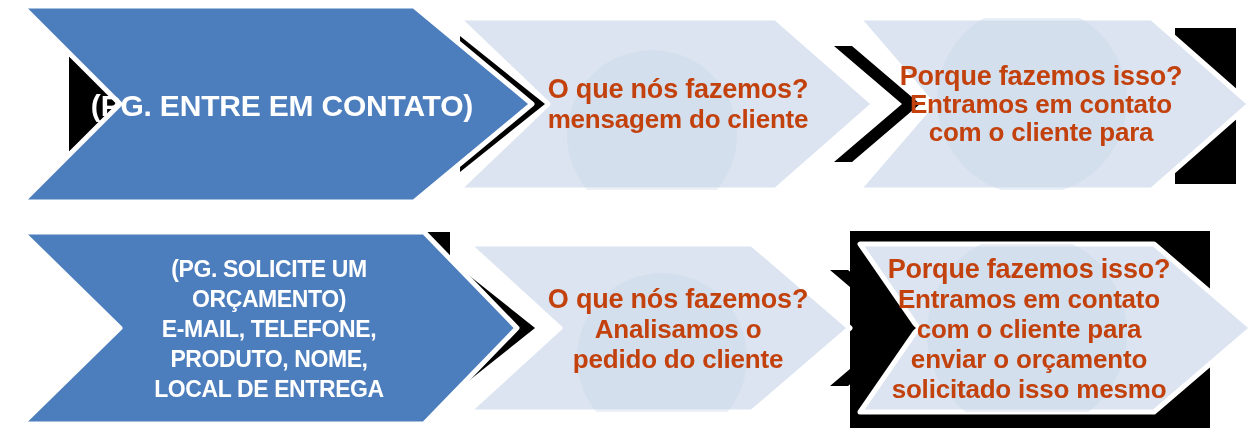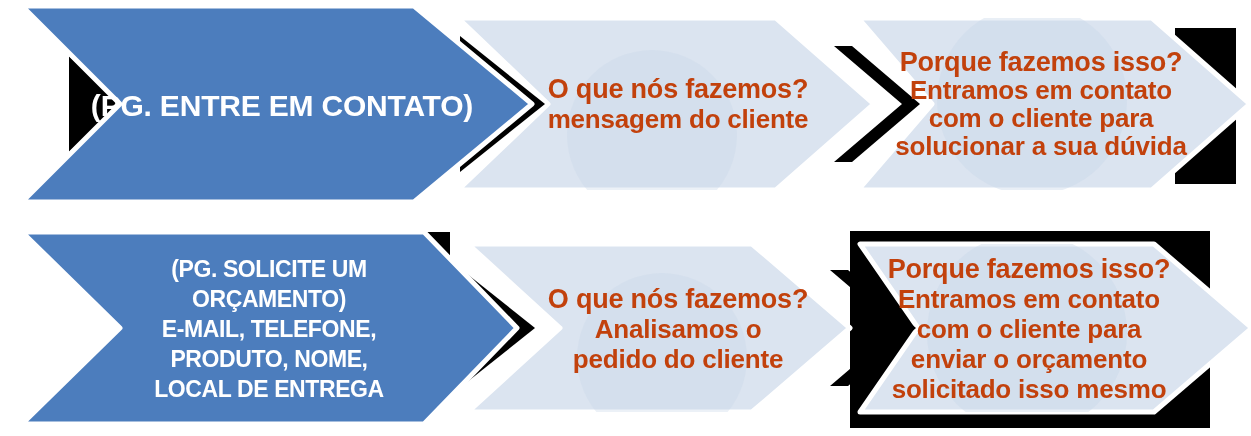--- a/index.html
+++ b/index.html
@@ -63,21 +63,20 @@
 
     <div class="txt darktxt" style="left:666px;top:104px;">
       <div class="q">O que nós fazemos?</div>
       <div class="a">mensagem do cliente</div>
     </div>
 
     <div class="txt darktxt tight" style="left:1029px;top:104px;">
       <div class="q">Porque fazemos isso?</div>
       <div class="a">Entramos em contato</div>
       <div class="a">com o cliente para</div>
-      <div class="a">solucionar a sua dúvida</div>
     </div>
   </div>
 
   <div class="row" style="top:218px;">
     <svg viewBox="0 0 1251 218">
       <defs>
         <clipPath id="clip-r2c2">
             <polygon points="456,26 740,26 838,110 740,194 456,194 548,110"></polygon>
           </clipPath>
         <clipPath id="clip-r2c3">

